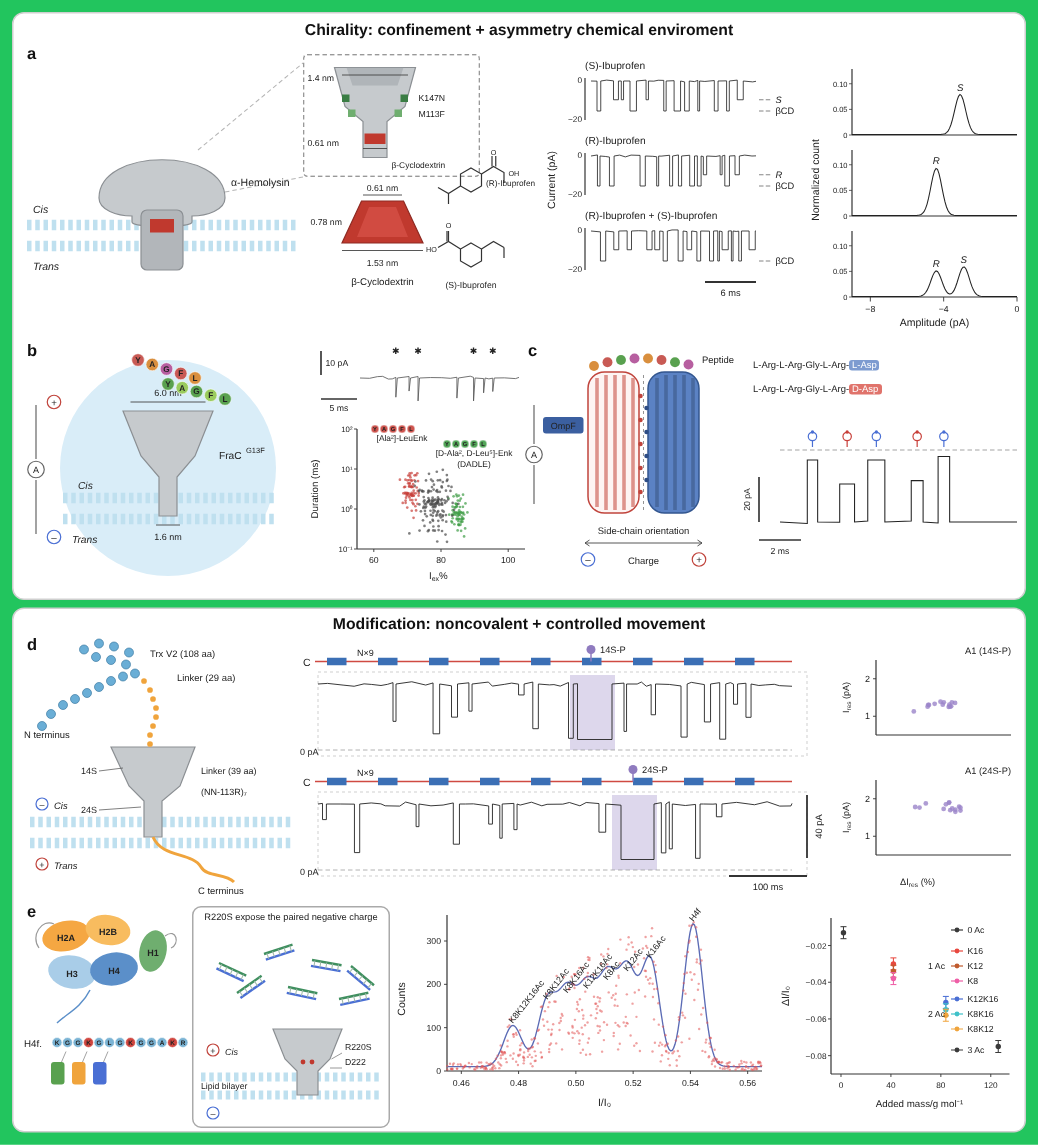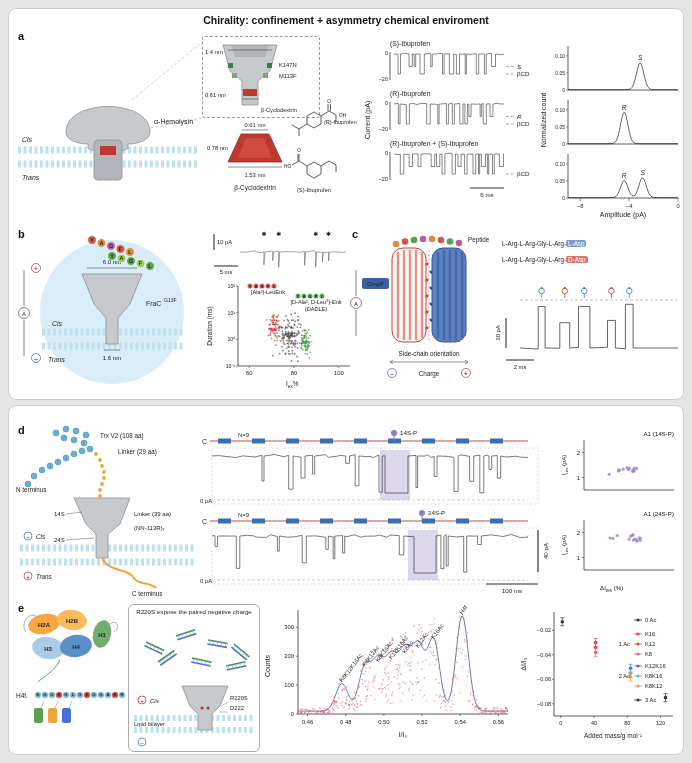--- a/index.html
+++ b/index.html
@@ -1,17 +1,17 @@
 <!DOCTYPE html>
 <html><head>
 <meta charset="utf-8">
 <style>
 *{margin:0;padding:0;box-sizing:border-box}
 body{background:#ffffff;font-family:"Liberation Sans",sans-serif}
-#fig{position:relative;width:692px;height:763px;background:#e5e5e5;overflow:hidden}
+#fig{position:relative;width:692px;height:763px;background:#22c55e;overflow:hidden}
 .box{position:absolute;border:1px solid #cfcfcf;border-radius:8px;background:#fff}
 .boxd{position:absolute;border:1px dashed #999;border-radius:3px}
 .boxr{position:absolute;border:1px solid #aaa;border-radius:6px}
 .sec-title{position:absolute;left:8px;width:676px;text-align:center;font-size:10.5px;font-weight:bold;color:#111}
 .plabel{position:absolute;font-size:11px;font-weight:bold;color:#111}
 svg{position:absolute;overflow:visible}
 svg text{font-family:"Liberation Sans",sans-serif;fill:#222}
 .seqrow{position:absolute;font-size:6.3px;color:#222;white-space:nowrap}
 .hlb{background:#7d9bd0;color:#fff;padding:0 2px;border-radius:2px}
 .hlr{background:#e0736b;color:#fff;padding:0 2px;border-radius:2px}
@@ -19,20 +19,21 @@
 </style>
 </head>
 <body>
 
 <div id="fig">
 
   <div class="box" style="left:8px;top:8px;width:676px;height:392px"></div>
   <div class="box" style="left:8px;top:405px;width:676px;height:350px"></div>
 
   <div class="sec-title" style="top:14px">Chirality: confinement + asymmetry chemical enviroment</div>
+  <div class="sec-title" style="top:410px">Modification: noncovalent + controlled movement</div>
 
   <span class="plabel" style="left:18px;top:30px">a</span>
   <span class="plabel" style="left:18px;top:228px">b</span>
   <span class="plabel" style="left:352px;top:228px">c</span>
   <span class="plabel" style="left:18px;top:424px">d</span>
   <span class="plabel" style="left:18px;top:602px">e</span>
 
   <svg id="svg-a-pore" style="left:12px;top:88px" width="192" height="112" viewBox="0 0 192 112">
     <g>
       <line x1="6" y1="62" x2="186" y2="62" stroke="#bfe0ef" stroke-width="7" stroke-dasharray="3,2.5"></line>

